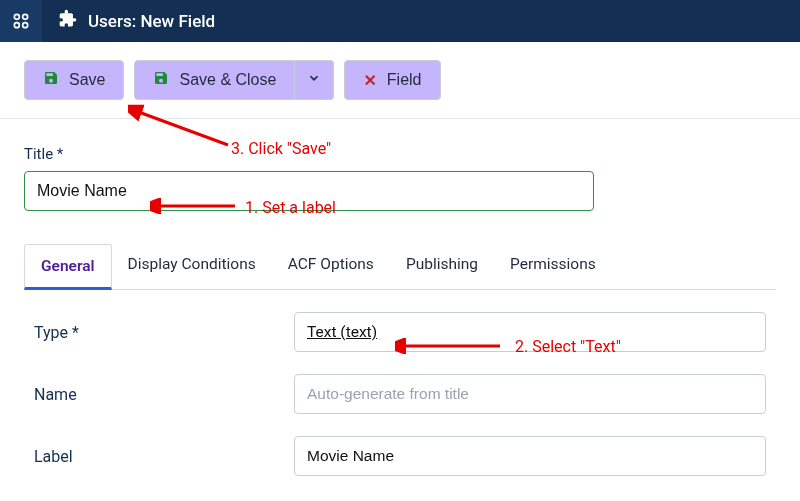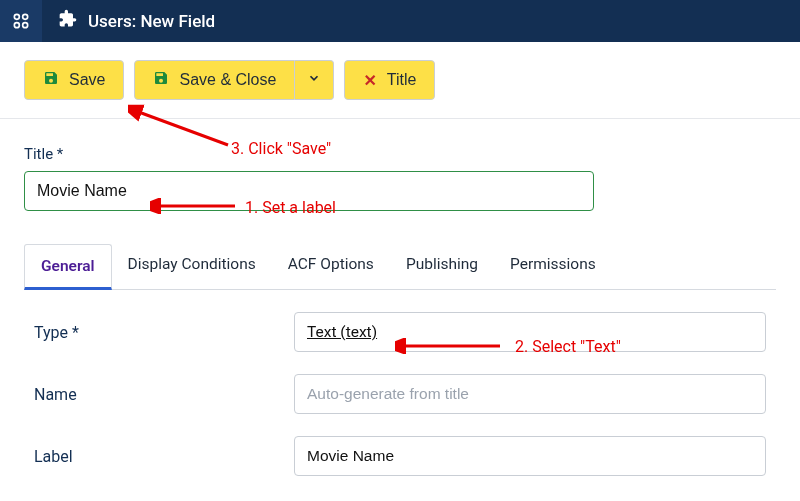--- a/index.html
+++ b/index.html
@@ -40,21 +40,21 @@
     font-weight: 500;
   }
   
   .toolbar {
     padding: 18px 24px;
     display: flex;
     gap: 10px;
     border-bottom: 1px solid #e5e7eb;
   }
   .btn {
-    background: #fde047;
+    background: #c4b5fd;
     border: 1px solid #c9ced5;
     border-radius: 4px;
     padding: 9px 18px;
     font-size: 16px;
     display: inline-flex;
     align-items: center;
     gap: 10px;
     cursor: pointer;
     color: #1f2b3a;
   }
@@ -199,21 +199,21 @@
     <button class="btn">
       <span>
         <svg width="14" height="14" viewBox="0 0 24 24" fill="none" stroke="#1f2b3a" stroke-width="3">
             <polyline points="6 9 12 15 18 9"></polyline>
           </svg>
       </span>
     </button>
   </div>
   <button class="btn">
     <span class="icon-cancel">✕</span>
-    <span>Title</span>
+    <span>Field</span>
   </button>
 </div>
 
 <div class="content">
   <label class="field-label">Title *</label>
   <input class="title-input" type="text" value="Movie Name" style="">
 
   
   <div class="tabs">
     <div class="tab active">General</div>

